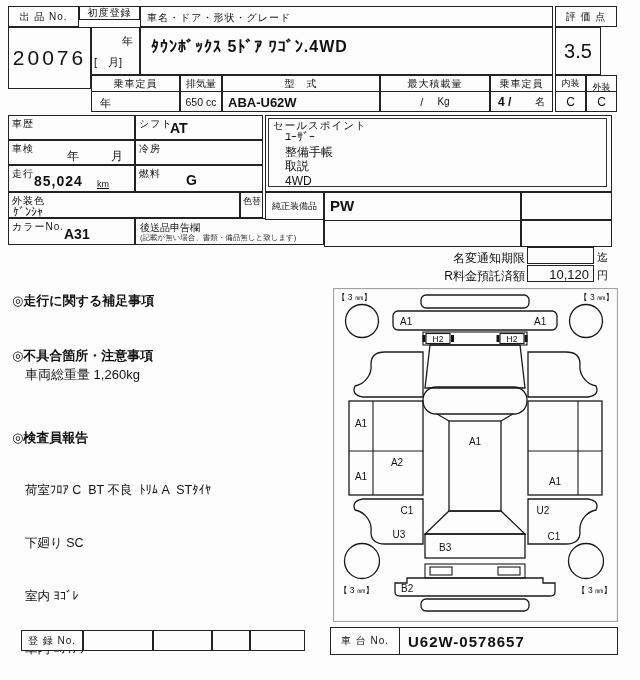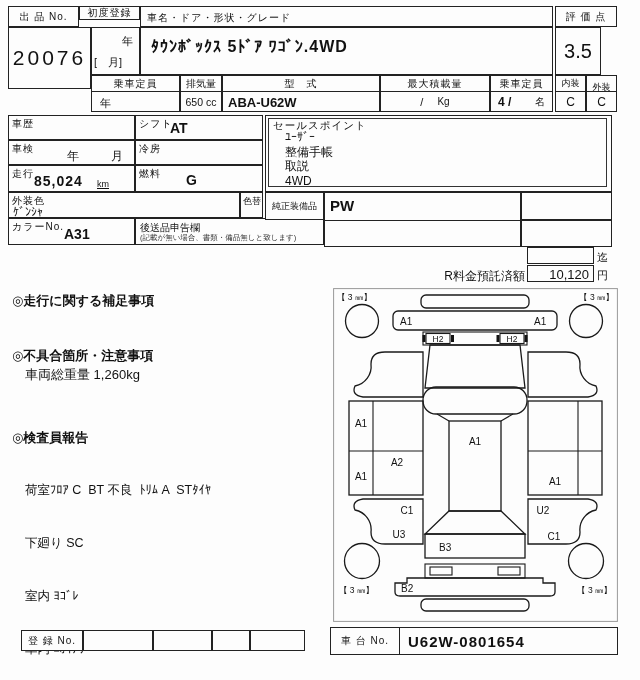--- a/index.html
+++ b/index.html
@@ -122,20 +122,21 @@
   </div>
 
   <div class="cell ctr lbl-sm" style="left:265px;top:192px;width:59px;height:28px;">純正装備品</div>
   <div class="cell" style="left:324px;top:192px;width:197px;height:33px;">
     <span class="abs val" style="left:5px;top:4px;font-size:15px;">PW</span>
   </div>
   <div class="cell" style="left:521px;top:192px;width:91px;height:28px;"></div>
   <div class="cell" style="left:324px;top:220px;width:197px;height:27px;"></div>
   <div class="cell" style="left:521px;top:220px;width:91px;height:27px;"></div>
 
+  <div class="abs" style="left:380px;top:250px;width:145px;text-align:right;font-size:12px;">名変通知期限</div>
   <div class="cell" style="left:527px;top:247px;width:67px;height:17px;"></div>
   <div class="abs" style="left:597px;top:250px;font-size:11px;">迄</div>
 
   <div class="abs" style="left:380px;top:268px;width:145px;text-align:right;font-size:12px;">R料金預託済額</div>
   <div class="cell" style="left:527px;top:265px;width:67px;height:17px;text-align:right;padding:1px 4px 0 0;font-size:13px;">10,120</div>
   <div class="abs" style="left:597px;top:268px;font-size:11px;">円</div>
 
   <div class="abs" style="left:12px;top:292px;font-size:13px;font-weight:600;">◎走行に関する補足事項</div>
   <div class="abs" style="left:12px;top:347px;font-size:13px;font-weight:600;">◎不具合箇所・注意事項</div>
   <div class="abs" style="left:25px;top:366px;font-size:13px;">車両総重量 1,260kg</div>
@@ -222,16 +223,16 @@
   </svg>
 
   <div class="cell ctr lbl" style="left:21px;top:630px;width:62px;height:21px;">登 録 No.</div>
   <div class="cell" style="left:83px;top:630px;width:70px;height:21px;"></div>
   <div class="cell" style="left:153px;top:630px;width:59px;height:21px;"></div>
   <div class="cell" style="left:212px;top:630px;width:38px;height:21px;"></div>
   <div class="cell" style="left:250px;top:630px;width:55px;height:21px;"></div>
 
   <div class="cell" style="left:330px;top:627px;width:288px;height:28px;display:flex;align-items:stretch;">
     <div class="ctr lbl" style="width:68px;border-right:1.4px solid #222;">車 台 No.</div>
-    <div style="flex:1;display:flex;align-items:center;padding-left:8px;font-size:15px;font-weight:600;letter-spacing:1px;">U62W-0801654</div>
+    <div style="flex:1;display:flex;align-items:center;padding-left:8px;font-size:15px;font-weight:600;letter-spacing:1px;">U62W-0578657</div>
   </div>
 
 </div>
 
 </body></html>

